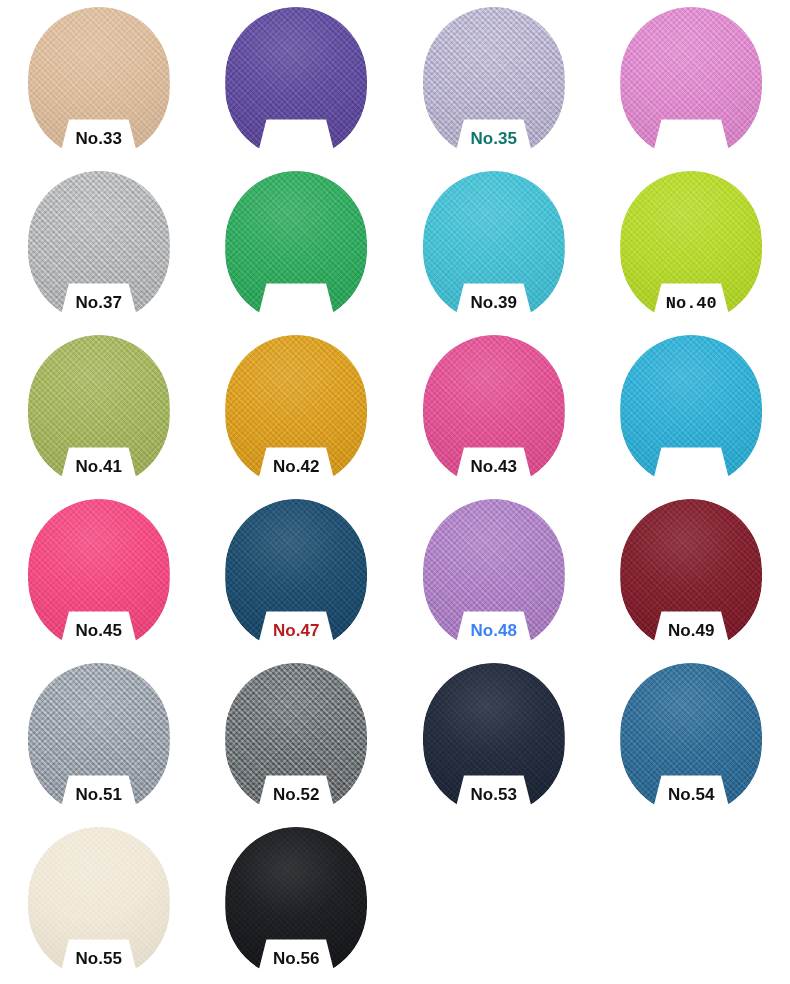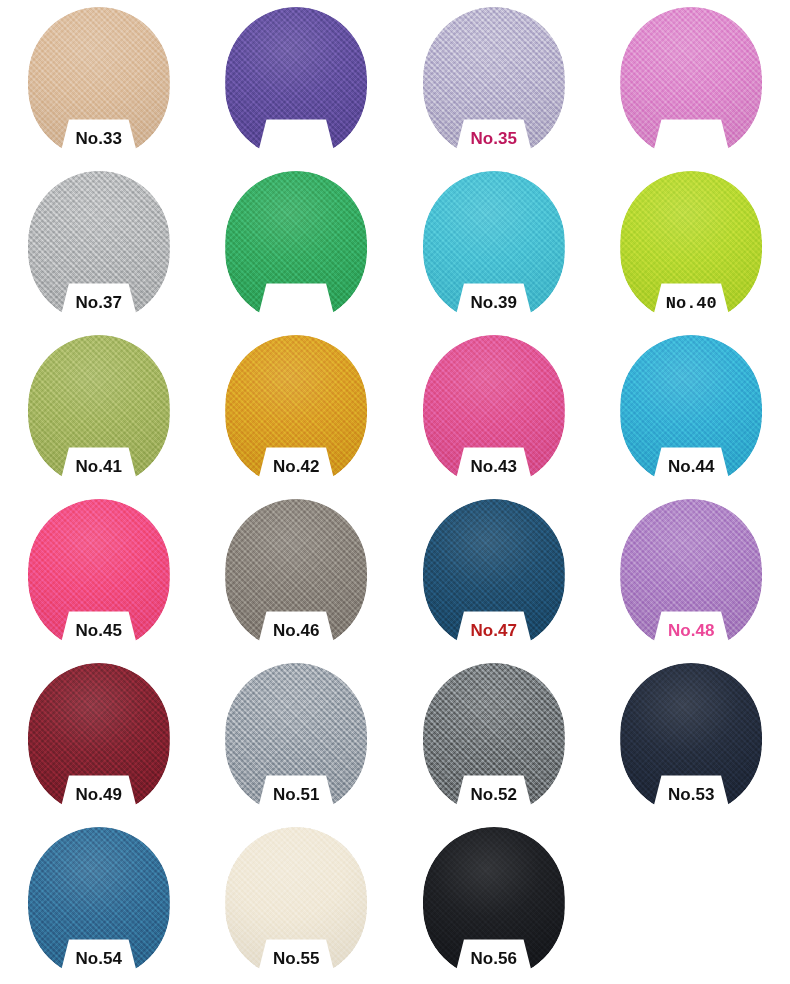--- a/index.html
+++ b/index.html
@@ -159,21 +159,21 @@
         </div>
       </div>
     </div>
     <div class="swatch-cell">
       <div class="swatch-shape heather">
         <div class="swatch-disc">
           <div class="swatch-fill" style="background-color: rgb(184, 178, 206);"></div>
           <div class="swatch-weave"></div>
           <div class="swatch-shade"></div>
         </div>
-        <div class="swatch-label" style="color: #be185d;">No.35</div>
+        <div class="swatch-label" style="color: #0f766e;">No.35</div>
       </div>
     </div>
     <div class="swatch-cell">
       <div class="swatch-shape">
         <div class="swatch-disc">
           <div class="swatch-fill" style="background-color: rgb(221, 136, 204);"></div>
           <div class="swatch-weave"></div>
           <div class="swatch-shade"></div>
         </div>
       </div>
@@ -247,61 +247,50 @@
         <div class="swatch-label" style="color: rgb(17, 17, 17);">No.43</div>
       </div>
     </div>
     <div class="swatch-cell">
       <div class="swatch-shape">
         <div class="swatch-disc">
           <div class="swatch-fill" style="background-color: rgb(47, 173, 212);"></div>
           <div class="swatch-weave"></div>
           <div class="swatch-shade"></div>
         </div>
-        <div class="swatch-label" style="color: rgb(17, 17, 17);">No.44</div>
       </div>
     </div>
     <div class="swatch-cell">
       <div class="swatch-shape">
         <div class="swatch-disc">
           <div class="swatch-fill" style="background-color: rgb(242, 72, 126);"></div>
           <div class="swatch-weave"></div>
           <div class="swatch-shade"></div>
         </div>
         <div class="swatch-label" style="color: rgb(17, 17, 17);">No.45</div>
       </div>
     </div>
     <div class="swatch-cell">
       <div class="swatch-shape">
         <div class="swatch-disc">
-          <div class="swatch-fill" style="background-color: rgb(135, 128, 120);"></div>
-          <div class="swatch-weave"></div>
-          <div class="swatch-shade"></div>
-        </div>
-        <div class="swatch-label" style="color: rgb(17, 17, 17);">No.46</div>
-      </div>
-    </div>
-    <div class="swatch-cell">
-      <div class="swatch-shape">
-        <div class="swatch-disc">
           <div class="swatch-fill" style="background-color: rgb(27, 74, 107);"></div>
           <div class="swatch-weave"></div>
           <div class="swatch-shade"></div>
         </div>
         <div class="swatch-label" style="color: #b91c1c;">No.47</div>
       </div>
     </div>
     <div class="swatch-cell">
       <div class="swatch-shape">
         <div class="swatch-disc">
           <div class="swatch-fill" style="background-color: rgb(172, 127, 196);"></div>
           <div class="swatch-weave"></div>
           <div class="swatch-shade"></div>
         </div>
-        <div class="swatch-label" style="color: #ec4899;">No.48</div>
+        <div class="swatch-label" style="color: #3b82f6;">No.48</div>
       </div>
     </div>
     <div class="swatch-cell">
       <div class="swatch-shape">
         <div class="swatch-disc">
           <div class="swatch-fill" style="background-color: rgb(125, 28, 42);"></div>
           <div class="swatch-weave"></div>
           <div class="swatch-shade"></div>
         </div>
         <div class="swatch-label" style="color: rgb(17, 17, 17);">No.49</div>

